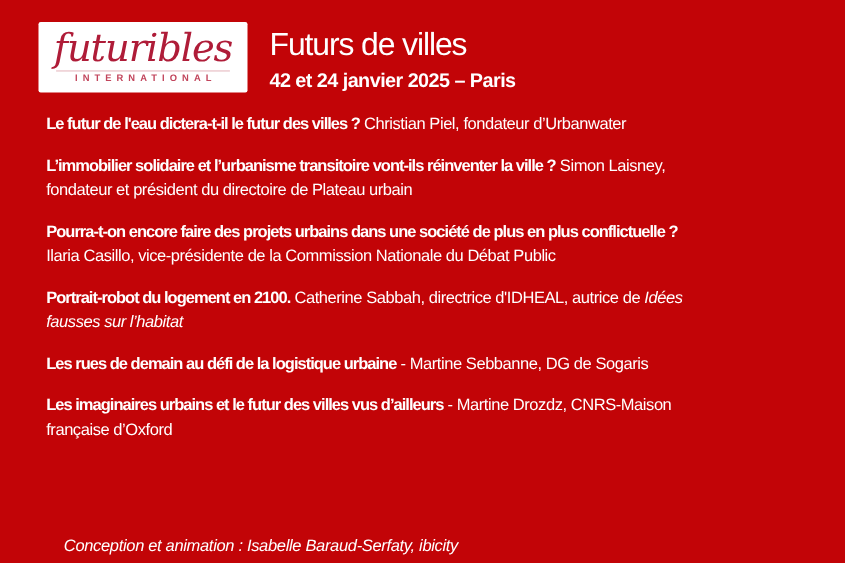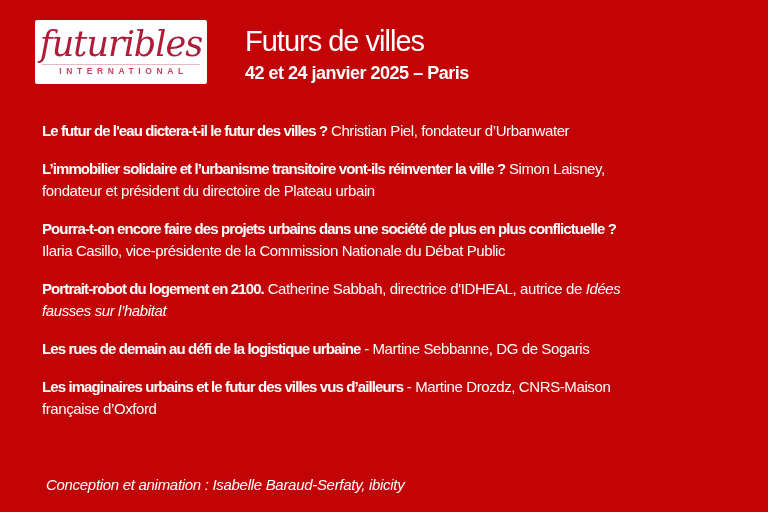--- a/index.html
+++ b/index.html
@@ -17,21 +17,21 @@
     background: var(--background);
     color: var(--text-color);
     font-family: "Liberation Sans", sans-serif;
     overflow: hidden;
   }
   .poster { position: relative; width: 768px; height: 512px; }
 
   
   .logo {
     position: absolute; left: 35px; top: 20px;
-    width: 172px; height: 64px;
+    width: 190px; height: 64px;
     background: var(--logo-background);
     border-radius: 2px;
     display: flex; flex-direction: column;
     align-items: center; justify-content: center;
     padding-top: 2px;
   }
   .logo-wordmark {
     font-family: "DejaVu Serif", serif;
     font-style: italic;
     color: var(--logo-red);
@@ -58,36 +58,36 @@
     line-height: 32px; letter-spacing: -1px;
   }
   .event-subtitle {
     font-size: 18px; font-weight: bold;
     letter-spacing: -0.5px;
     margin-top: 6px;
   }
 
   
   .sessions {
-    position: absolute; left: 42px; top: 120px;
+    position: absolute; left: 42px; top: 102px;
     width: 712px;
   }
   .session {
     margin: 0 0 16px 0;
     font-size: 15px; line-height: 22px;
     letter-spacing: -0.4px;
     white-space: pre-wrap;
   }
   .session strong { letter-spacing: -0.9px; }
   .session em { font-style: italic; }
 
   
   .credit {
     position: absolute; left: 42px; top: 470px;
-    margin: 4px;
+    margin: 16px;
     font-style: italic;
     font-size: 15px; line-height: 22px;
     letter-spacing: -0.3px;
   }
 </style>
 </head>
 <body>
 
 <div class="poster">
 

